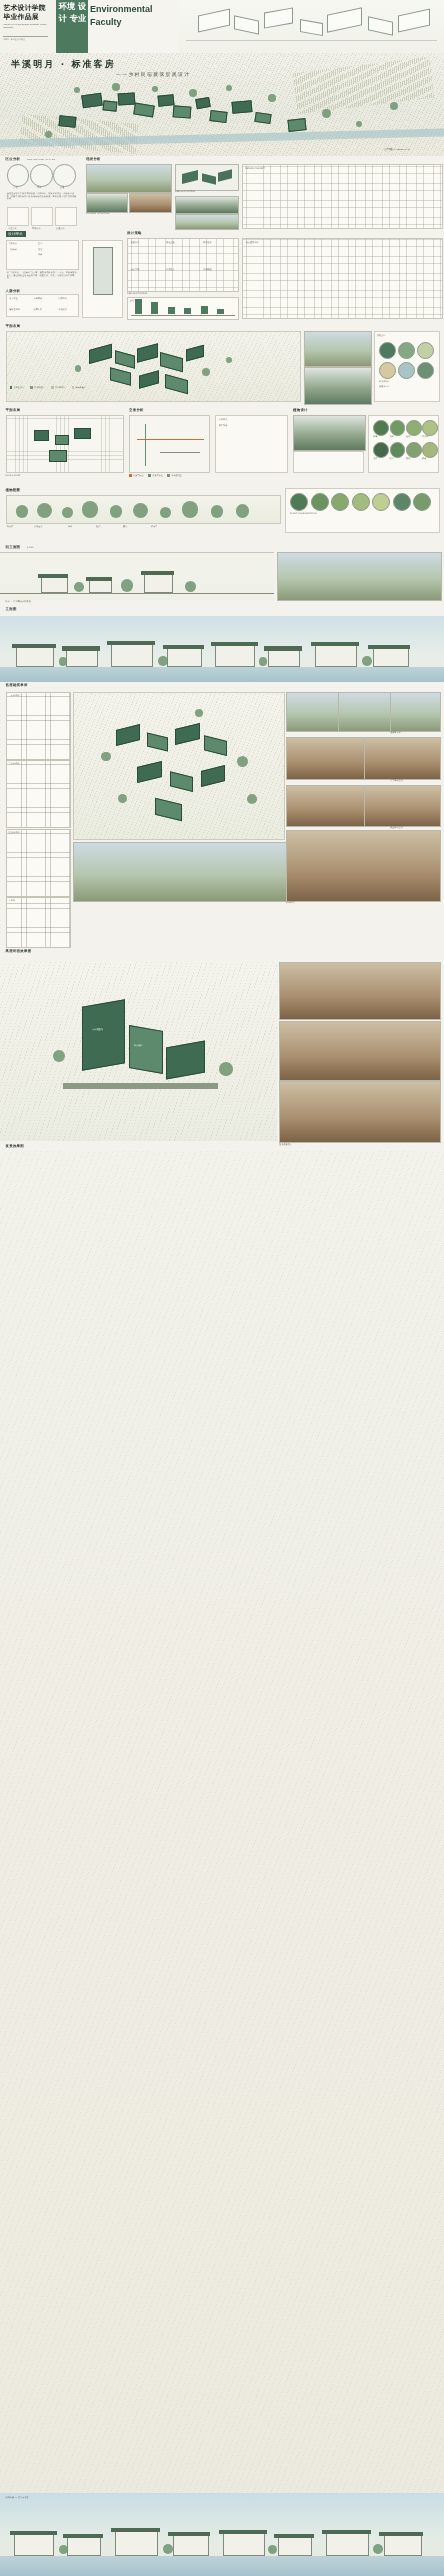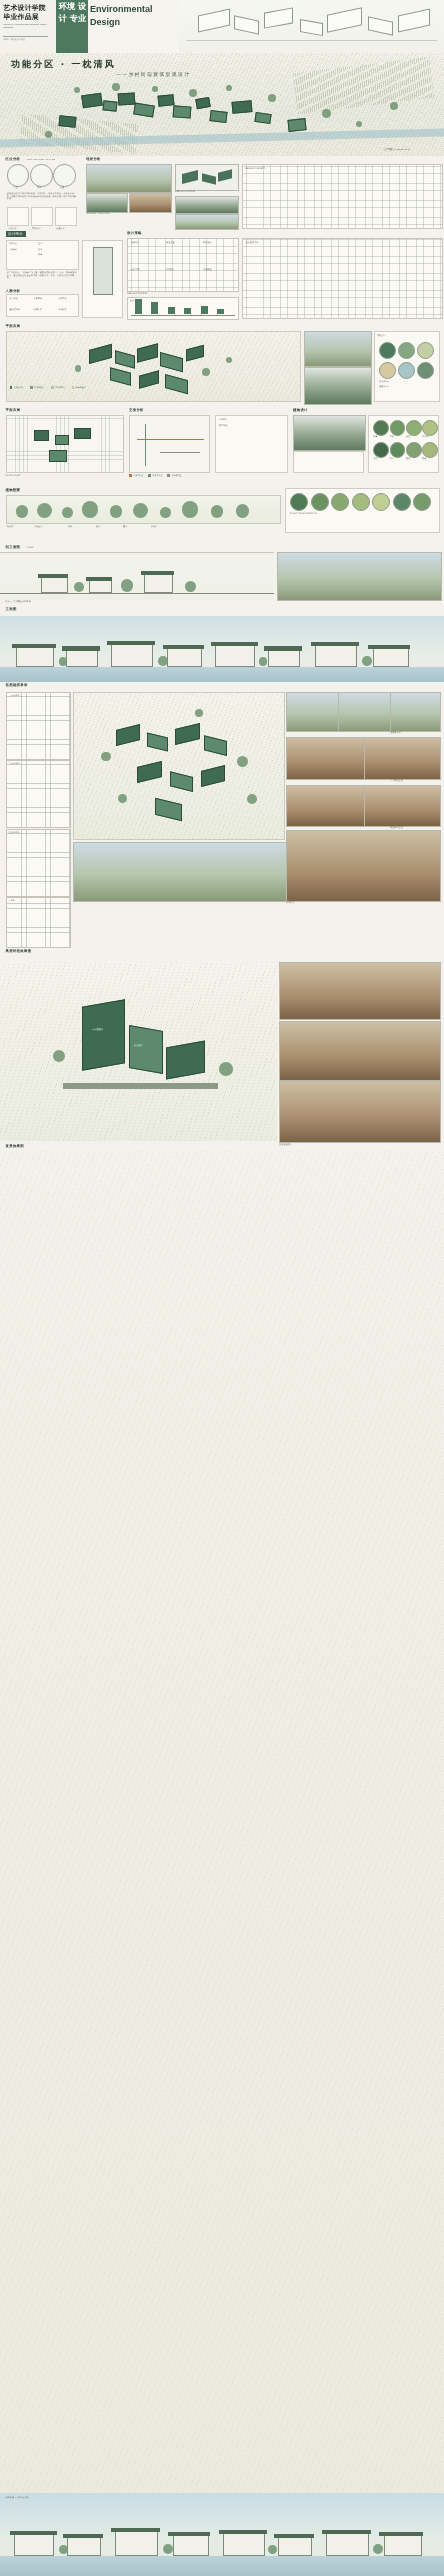--- a/index.html
+++ b/index.html
@@ -93,38 +93,38 @@
     </div>
 
     <div class="abs" id="hdr-green">
       <span class="cn">环境
 设计
 专业</span>
     </div>
 
     <div class="abs" id="hdr-en">
       <span>Environmental</span>
-      <span>Design</span>
+      <span>Faculty</span>
     </div>
 
     <div class="abs" id="hdr-sketch">
       <div class="iso" style="left:19px;top:12.3px;width:30px;height:15px;transform:skewY(-12deg);"></div>
       <div class="iso" style="left:55px;top:18px;width:23px;height:12.3px;transform:skewY(12deg);"></div>
       <div class="iso" style="left:85px;top:9.6px;width:27px;height:13.7px;transform:skewY(-10deg);"></div>
       <div class="iso" style="left:121px;top:20.5px;width:20.5px;height:11px;transform:skewY(10deg);"></div>
       <div class="iso" style="left:148px;top:11px;width:33px;height:16.4px;transform:skewY(-12deg);"></div>
       <div class="iso" style="left:189px;top:19px;width:23px;height:12.3px;transform:skewY(12deg);"></div>
       <div class="iso" style="left:219px;top:12.3px;width:30px;height:15px;transform:skewY(-12deg);"></div>
       <div class="abs" style="left:6.8px;top:40px;width:251px;height:0.7px;background:#c8ccc2;"></div>
     </div>
   </div>
 
   <div class="abs" id="hero">
     <div id="hero-topo"></div>
-    <div id="hero-title" class="cn">功能分区 · 一枕清风</div>
+    <div id="hero-title" class="cn">半溪明月 · 标准客房</div>
     <div id="hero-sub" class="cn">——乡村民宿聚落景观设计</div>
 
     <div class="field" style="left:295px;top:12.3px;width:137px;height:41px;transform:rotate(-7deg);"></div>
     <div class="field" style="left:20.5px;top:66px;width:116px;height:30px;transform:rotate(5deg);"></div>
 
     <div class="village" style="left:82px;top:41px;width:18px;height:11px;transform:rotate(-8deg);"></div>
     <div class="village l" style="left:103px;top:48px;width:12.3px;height:8.2px;transform:rotate(6deg);"></div>
     <div class="village" style="left:118px;top:40px;width:15px;height:9.6px;transform:rotate(-4deg);"></div>
     <div class="village l" style="left:134px;top:51px;width:18px;height:10.3px;transform:rotate(9deg);"></div>
     <div class="village" style="left:158px;top:42px;width:13.7px;height:9px;transform:rotate(-6deg);"></div>

